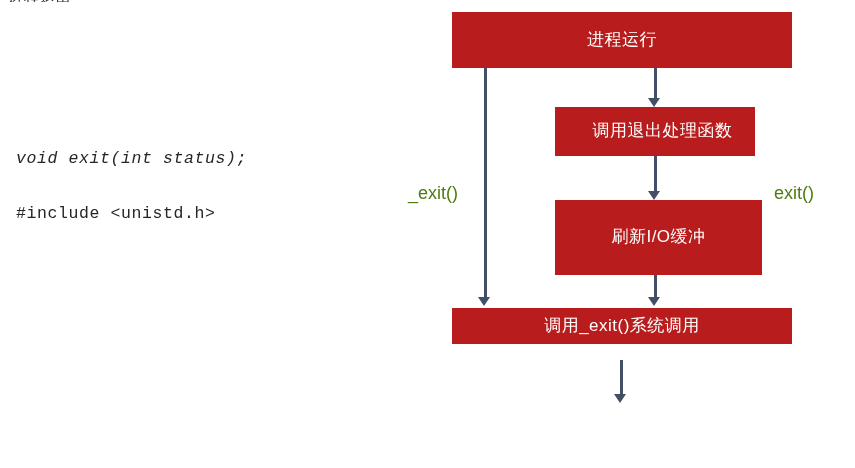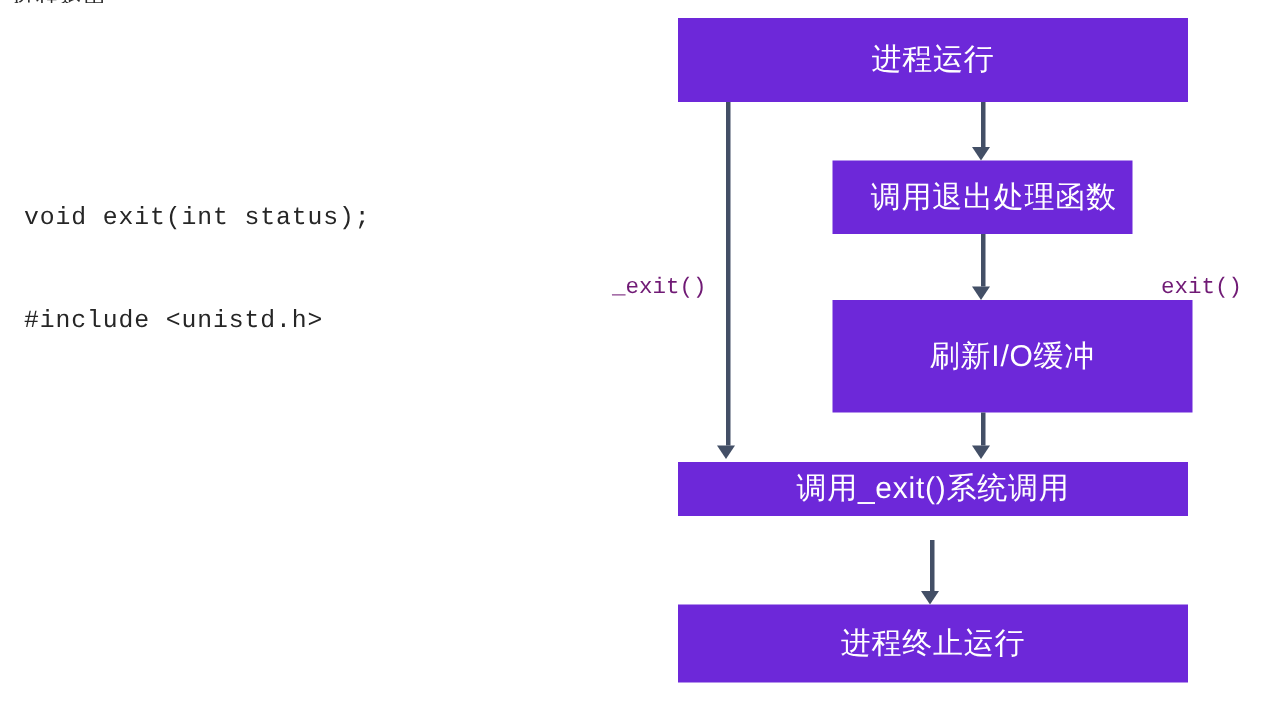--- a/index.html
+++ b/index.html
@@ -30,48 +30,48 @@
   }
   .code-line{
     position:absolute;
     font-family:"Liberation Mono","DejaVu Sans Mono",monospace;
     font-size:16.5px;
     color:#262626;
     letter-spacing:0.6px;
     white-space:pre;
   }
   .cl1{left:16px;top:87px;}
-  .cl2{left:16px;top:135px;}
+  .cl2{left:16px;top:149px;font-style:italic;}
   .cl3{left:16px;top:204px;}
   .cl4{left:16px;top:263px;}
 
   
   .flow{
     position:absolute;
     left:0;top:0;width:855px;height:468px;
   }
   .node{
     position:absolute;
-    background:#6d28d9;
+    background:#b91c1c;
     color:#ffffff;
     display:flex;
     align-items:center;
     justify-content:center;
     text-align:center;
-    font-size:20px;
+    font-size:17px;
     line-height:1.30;
     font-family:"Liberation Sans", sans-serif;
     letter-spacing:0.5px;
     box-sizing:border-box;
   }
   .node span{display:block;}
 
   #node-run      {left:452px;top:12px; width:340px;height:56px;}
   #node-handlers {left:555px;top:107px;width:200px;height:49px;padding-left:15px;}
-  #node-flush    {left:555px;top:200px;width:240px;height:75px;}
+  #node-flush    {left:555px;top:200px;width:207px;height:75px;}
   #node-syscall  {left:452px;top:308px;width:340px;height:36px;}
   #node-term     {left:452px;top:403px;width:340px;height:52px;}
 
   .conn{position:absolute;background:#434f66;}
   .vline{width:3px;}
   .arrowhead{
     position:absolute;
     width:0;height:0;
     border-left:6px solid transparent;
     border-right:6px solid transparent;
@@ -89,23 +89,23 @@
   #arrow-c2       {left:648px;top:191px;}
   
   #line-c3        {left:654px;top:275px;height:22px;}
   #arrow-c3       {left:648px;top:297px;}
   
   #line-c4        {left:620px;top:360px;height:34px;}
   #arrow-c4       {left:614px;top:394px;}
 
   .edge-label{
     position:absolute;
-    font-size:15px;
-    color:#701a75;
-    font-family:Liberation Mono, monospace;
+    font-size:18px;
+    color:#4d7c0f;
+    font-family:Liberation Sans, sans-serif;
     white-space:nowrap;
   }
   #label-exit-underscore{left:408px;top:183px;}
   #label-exit{left:774px;top:183px;}
 </style>
 </head>
 <body>
 
 <div id="root">
 
@@ -128,23 +128,20 @@
     <div class="node" id="node-flush">
       <div>
         <span>刷新I/O缓冲</span>
       </div>
     </div>
 
     <div class="node" id="node-syscall">
       <span>调用_exit()系统调用</span>
     </div>
 
-    <div class="node" id="node-term">
-      <span>进程终止运行</span>
-    </div>
 
     <div class="conn vline" id="line-left"></div>
     <div class="arrowhead" id="arrow-left"></div>
 
     <div class="conn vline" id="line-c1"></div>
     <div class="arrowhead" id="arrow-c1"></div>
 
     <div class="conn vline" id="line-c2"></div>
     <div class="arrowhead" id="arrow-c2"></div>
 

